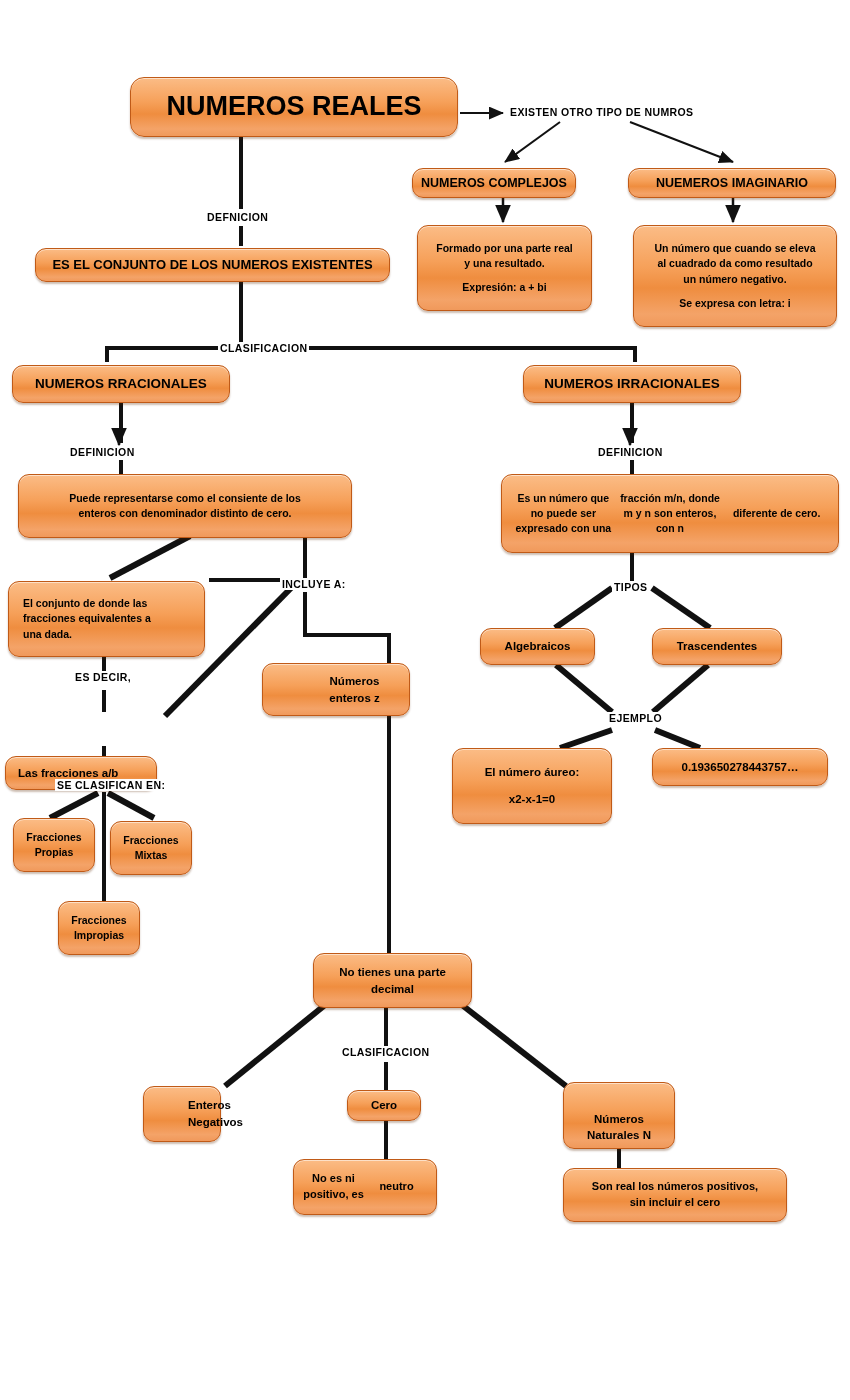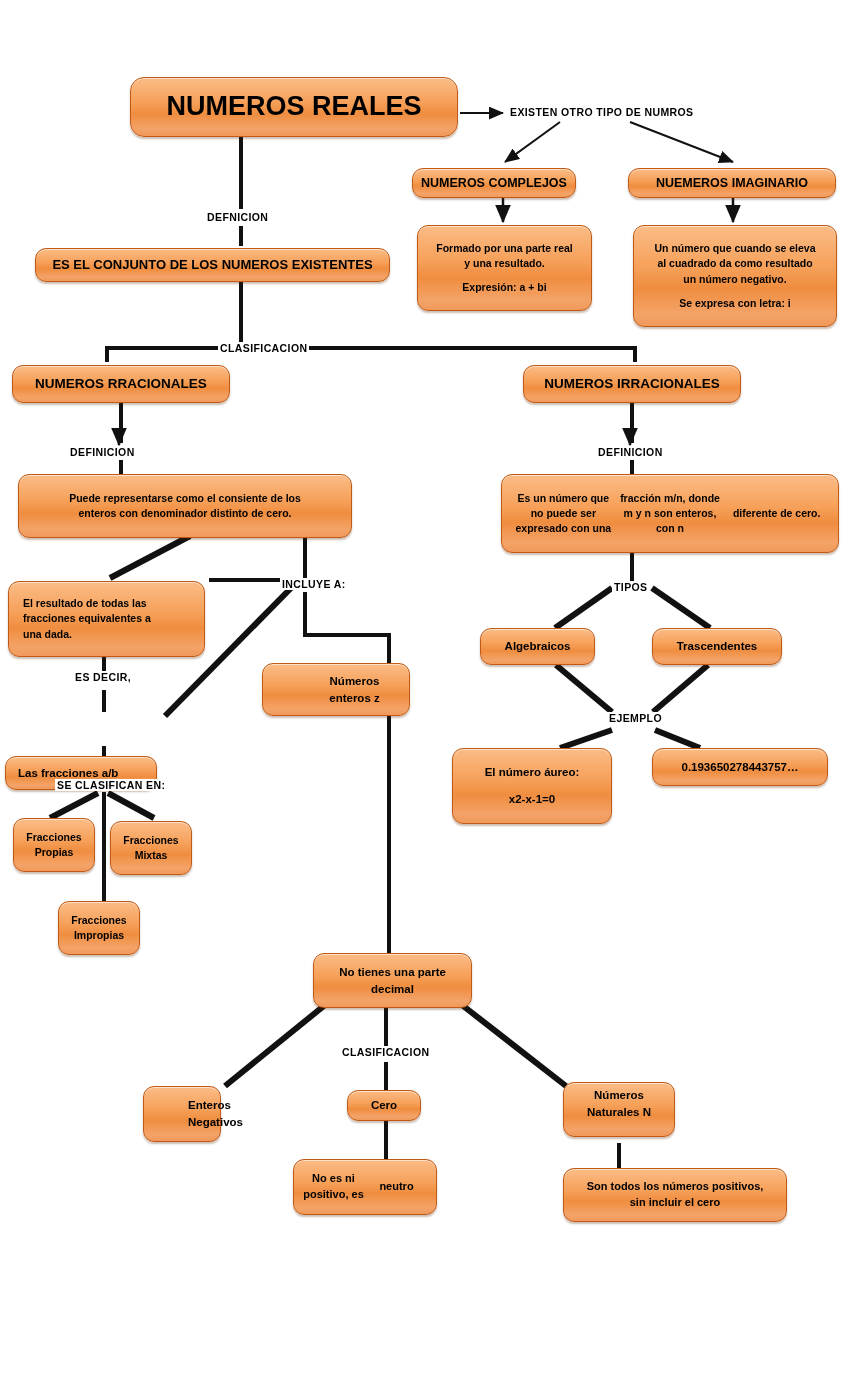--- a/index.html
+++ b/index.html
@@ -186,21 +186,21 @@
     <span>NUMEROS IRRACIONALES</span>
   </div>
 
   <div class="node" style="left:470px;top:474px;width:338px;height:79px;font-size:10.5px;flex-direction:row;justify-content:center;margin-left:31px;">
     <span>Es un número que no puede ser expresado con una</span>
     <span>fracción  m/n, donde m y n son enteros, con n</span>
     <span>diferente de cero.</span>
   </div>
 
   <div class="node" style="left:8px;top:581px;width:197px;height:76px;font-size:10.5px;flex-direction:column;justify-content:center;align-items:flex-start;text-align:left;padding-left:14px;">
-    <span style="text-align:left;">El resultado de todas las</span>
+    <span style="text-align:left;">El conjunto de donde las</span>
     <span style="text-align:left;">fracciones equivalentes a</span>
     <span style="text-align:left;">una dada.</span>
   </div>
 
   <div class="node" style="left:5px;top:712px;width:152px;height:34px;font-size:11.5px;justify-content:flex-start;padding-left:12px;margin-top:44px;">
     <span style="text-align:left;">Las fracciones a/b</span>
   </div>
 
   <div class="node" style="left:13px;top:818px;width:82px;height:54px;font-size:10.5px;flex-direction:column;justify-content:center;">
     <span>Fracciones</span>
@@ -251,23 +251,23 @@
 
   <div class="node" style="left:347px;top:1090px;width:74px;height:31px;font-size:11.5px;">
     <span>Cero</span>
   </div>
 
   <div class="node" style="left:293px;top:1159px;width:144px;height:56px;font-size:11px;flex-direction:row;justify-content:center;">
     <span>No es ni positivo, es</span>
     <span>neutro</span>
   </div>
 
-  <div class="node" style="left:563px;top:1082px;width:112px;height:55px;font-size:11.5px;flex-direction:column;justify-content:flex-start;">
+  <div class="node" style="left:563px;top:1082px;width:112px;height:67px;font-size:11.5px;flex-direction:column;justify-content:flex-end;">
     <span>Números</span>
     <span>Naturales  N</span>
   </div>
 
   <div class="node" style="left:563px;top:1168px;width:224px;height:54px;font-size:11px;flex-direction:column;justify-content:center;">
-    <span>Son todos los números positivos,</span>
+    <span>Son real los números positivos,</span>
     <span>sin incluir el cero</span>
   </div>
 
 </div>
 
 </body></html>

